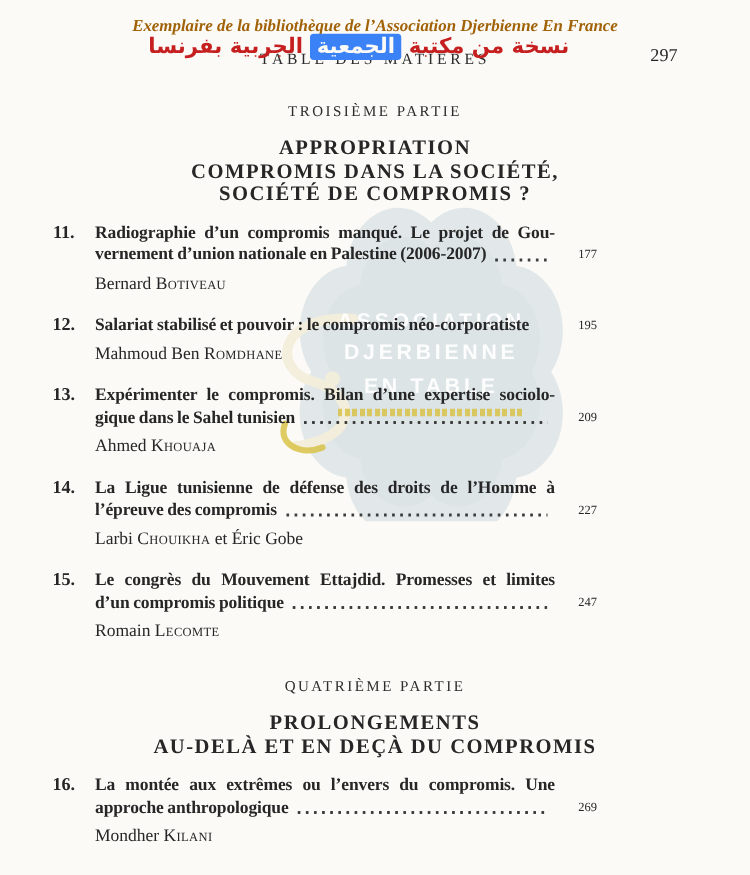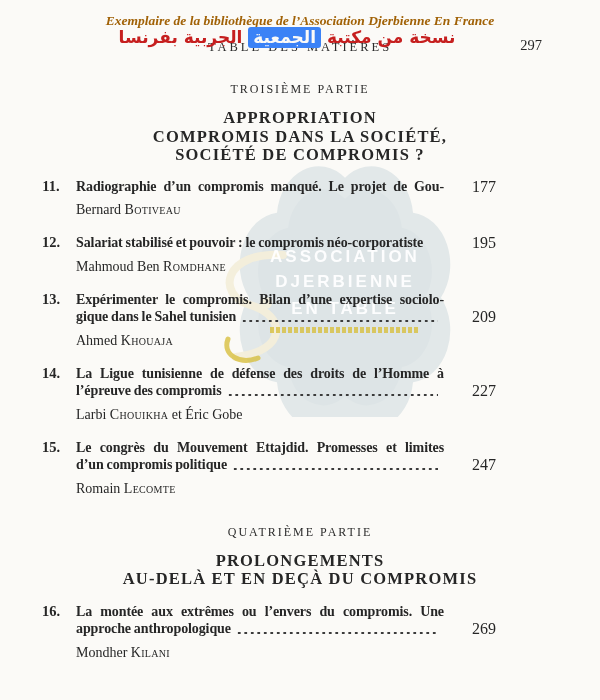--- a/index.html
+++ b/index.html
@@ -116,23 +116,23 @@
     height: 4px;
     align-self: flex-end;
     margin: 0 6px 3px 5px;
     background-image: radial-gradient(circle, #3a3a3a 1.05px, rgba(0,0,0,0) 1.35px);
     background-size: 6.5px 4px;
     background-repeat: repeat-x;
     background-position: left bottom;
   }
   .pg {
     flex: 0 0 52px; width: 52px;
-    text-align: right;
+    text-align: center;
     align-self: flex-end;
-    font-size: 16px; line-height: 17.5px;
+    font-size: 10px; line-height: 17.5px;
   }
   .author {
     margin: 6px 0 0 38px;
     font-size: 14px; line-height: 18px;
   }
   .sc { font-variant: small-caps; letter-spacing: 0.3px; }
 
   .toc2 { margin-top: 14px; }
   .gap-before-part4 { margin-top: 27px; }
 </style>
@@ -174,20 +174,24 @@
       <div>SOCIÉTÉ DE COMPROMIS ?</div>
     </div>
 
     <div class="toc">
 
       <div class="entry-block">
         <div class="entry-row">
           <div class="num">11.</div>
           <div class="ebody">
             <div class="t1">Radiographie d’un compromis manqué. Le projet de Gou-</div>
+            <div class="t2">
+              <span class="t2-text">vernement d’union nationale en Palestine (2006-2007)</span>
+              <span class="leader"></span>
+            </div>
           </div>
           <div class="pg">177</div>
         </div>
         <div class="author"><span>Bernard </span><span class="sc">Botiveau</span><span></span></div>
       </div>
 
       <div class="entry-block">
         <div class="entry-row">
           <div class="num">12.</div>
           <div class="ebody">

